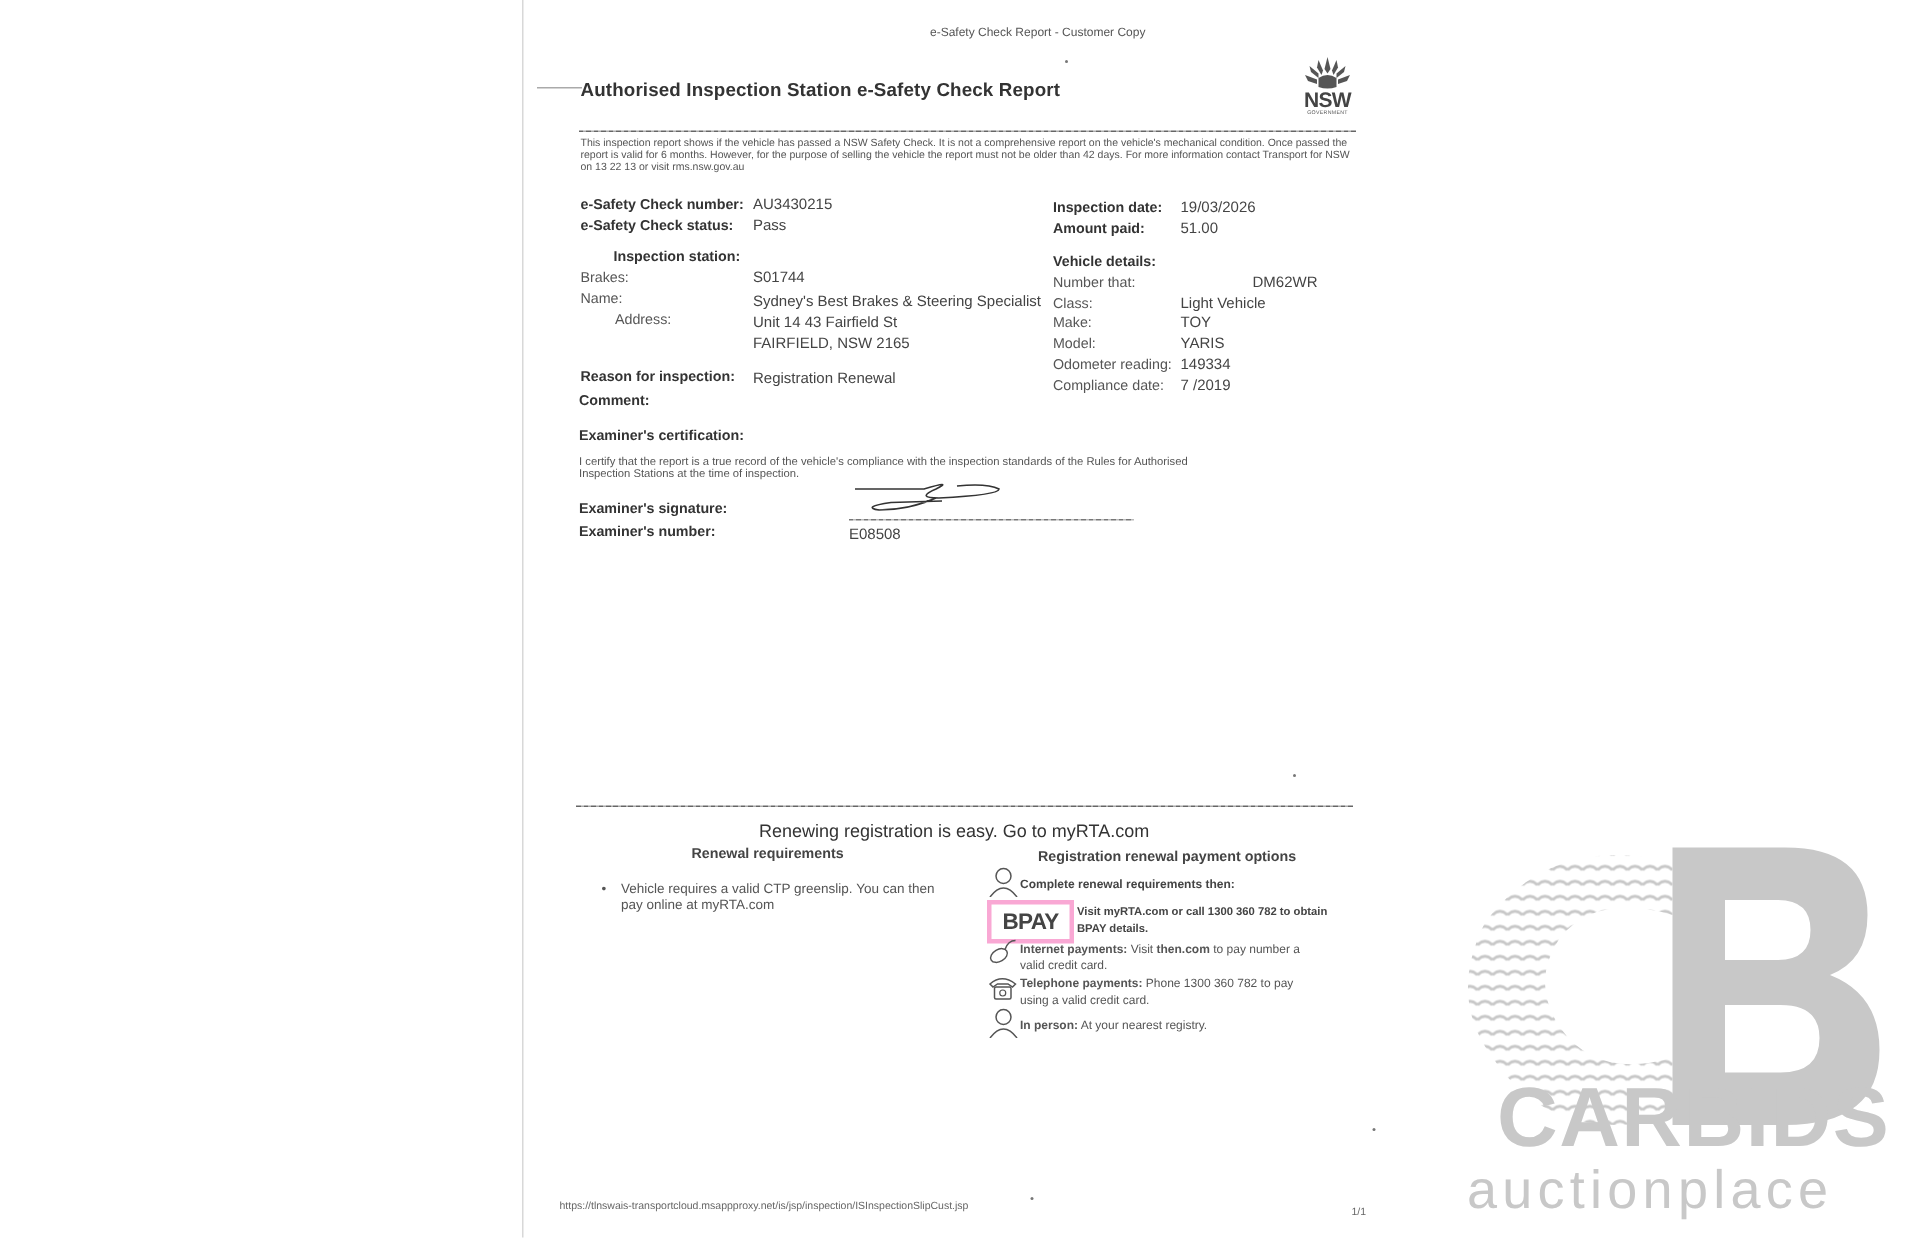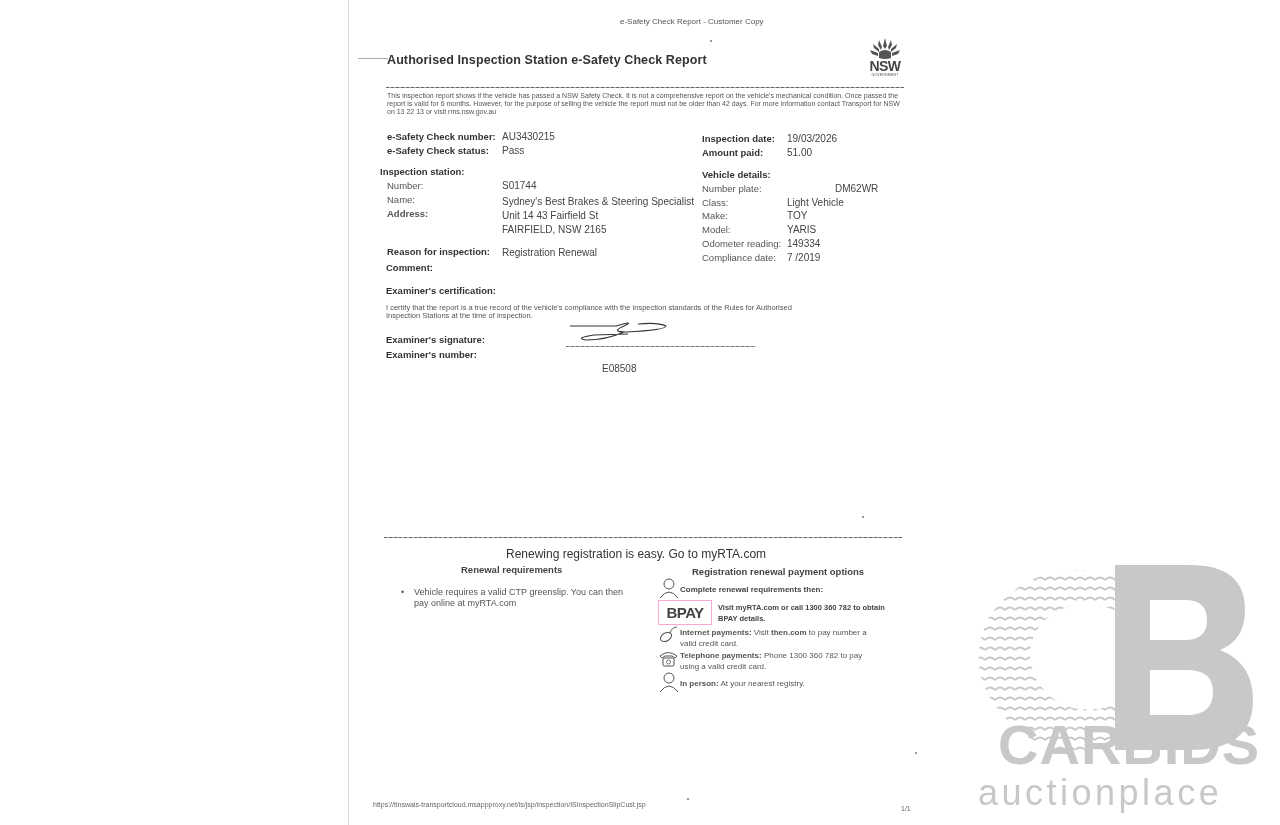--- a/index.html
+++ b/index.html
@@ -21,21 +21,21 @@
     .nsw svg { display:block; margin: 0 auto; }
     .nsw-text { font-size: 14px; font-weight: bold; color: #444; line-height: 13px; letter-spacing: -0.5px; }
     .nsw-gov { font-size: 3.5px; color: #555; letter-spacing: 0.2px; }
     .signature { position: absolute; left: 566px; top: 318px; }
     .sig-line { position: absolute; left: 566px; top: 346px; width: 190px; height: 1px; background: repeating-linear-gradient(90deg,#777 0 3px,#bbb 3px 5px); }
     .promo-title { left: 506px; top: 547px; font-size: 12px; color: #333; }
     .h2 { font-size: 9.5px; font-weight: bold; color: #444; }
     .small { font-size: 8px; color: #555; }
     .smallb { font-size: 8px; color: #444; font-weight: bold; }
     .icon { position: absolute; }
-    .bpay-box { position: absolute; left: 658px; top: 600px; width: 52px; height: 23px; border: 1px solid #f9a8d4; font-size: 15px; font-weight: bold; color: #444; line-height: 23px; text-align:center; letter-spacing: -0.5px; }
+    .bpay-box { position: absolute; left: 658px; top: 600px; width: 52px; height: 23px; border: 3px solid #f9a8d4; font-size: 15px; font-weight: bold; color: #444; line-height: 23px; text-align:center; letter-spacing: -0.5px; }
     .footer-url { left: 373px; top: 801px; font-size: 7px; color: #666; }
     .footer-page { left: 901px; top: 805px; font-size: 7px; color: #666; }
     .speck { position:absolute; width:2px; height:2px; background:#777; border-radius:1px; }
     .watermark { position: absolute; left: 975px; top: 505px; width: 285px; height: 310px; }
     .wm-text { position:absolute; left: 978px; top: 712px; font-size: 56px; font-weight: bold; color: #c8c8c8; letter-spacing: 1px; margin-left: 20px; }
     .wm-sub { position:absolute; left: 978px; top: 772px; font-size: 36px; color: #c8c8c8; letter-spacing: 3.5px; }
   </style>
 </head>
 <body>
 
@@ -70,31 +70,31 @@
 <div class="abs lblb" style="left:387px; top:131px;">e-Safety Check number:</div>
 <div class="abs val" style="left:502px; top:131px;">AU3430215</div>
 <div class="abs lblb" style="left:387px; top:145px;">e-Safety Check status:</div>
 <div class="abs val" style="left:502px; top:145px;">Pass</div>
 
 <div class="abs lblb" style="left:702px; top:133px;">Inspection date:</div>
 <div class="abs val" style="left:787px; top:133px;">19/03/2026</div>
 <div class="abs lblb" style="left:702px; top:147px;">Amount paid:</div>
 <div class="abs val" style="left:787px; top:147px;">51.00</div>
 
-<div class="abs lblb" style="left:380px; top:166px;text-align:center;">Inspection station:</div>
-<div class="abs lbl" style="left:387px; top:180px;">Number:</div>
+<div class="abs lblb" style="left:409px; top:166px;text-align:center;">Inspection station:</div>
+<div class="abs lbl" style="left:387px; top:180px;">Brakes:</div>
 <div class="abs val" style="left:502px; top:180px;">S01744</div>
 <div class="abs lbl" style="left:387px; top:194px;">Name:</div>
 <div class="abs val" style="left:502px; top:196px;">Sydney's Best Brakes &amp; Steering Specialist</div>
-<div class="abs lbl" style="left:387px; top:208px;font-weight:bold;">Address:</div>
+<div class="abs lbl" style="left:410px; top:208px;">Address:</div>
 <div class="abs val" style="left:502px; top:210px;">Unit 14 43 Fairfield St</div>
 <div class="abs val" style="left:502px; top:224px;">FAIRFIELD, NSW 2165</div>
 
 <div class="abs lblb" style="left:702px; top:169px;">Vehicle details:</div>
-<div class="abs lbl" style="left:702px; top:183px;">Number plate:</div>
+<div class="abs lbl" style="left:702px; top:183px;">Number that:</div>
 <div class="abs val" style="left:787px; top:183px;padding-left:48px;">DM62WR</div>
 <div class="abs lbl" style="left:702px; top:197px;">Class:</div>
 <div class="abs val" style="left:787px; top:197px;">Light Vehicle</div>
 <div class="abs lbl" style="left:702px; top:210px;">Make:</div>
 <div class="abs val" style="left:787px; top:210px;">TOY</div>
 <div class="abs lbl" style="left:702px; top:224px;">Model:</div>
 <div class="abs val" style="left:787px; top:224px;">YARIS</div>
 <div class="abs lbl" style="left:702px; top:238px;">Odometer reading:</div>
 <div class="abs val" style="left:787px; top:238px;">149334</div>
 <div class="abs lbl" style="left:702px; top:252px;">Compliance date:</div>
@@ -108,21 +108,21 @@
 <div class="abs small" style="left:386px; top:303px; font-size:7.5px;">I certify that the report is a true record of the vehicle's compliance with the inspection standards of the Rules for Authorised</div>
 <div class="abs small" style="left:386px; top:311px; font-size:7.5px;">Inspection Stations at the time of inspection.</div>
 
 <svg class="signature" width="110" height="26" viewBox="0 0 110 26">
   <path d="M4 8 L50 8 Q70 2 58 8 Q44 14 60 14 Q100 12 100 8 Q92 4 72 6 M58 14 Q40 22 20 22 Q8 20 28 17 L62 16" fill="none" stroke="#333" stroke-width="1.1"></path>
 </svg>
 <div class="sig-line"></div>
 
 <div class="abs lblb" style="left:386px; top:334px;">Examiner's signature:</div>
 <div class="abs lblb" style="left:386px; top:349px;text-align:right;">Examiner's number:</div>
-<div class="abs val" style="left:566px; top:363px;margin-left:36px;">E08508</div>
+<div class="abs val" style="left:566px; top:351px;">E08508</div>
 
 <div class="rule" style="top:537px; left:384px; width:518px;"></div>
 <div class="abs promo-title">Renewing registration is easy. Go to myRTA.com</div>
 
 <div class="abs h2" style="left:461px; top:564px;">Renewal requirements</div>
 <div class="abs small" style="left:401px; top:587px; font-size:9px;">•</div>
 <div class="abs small" style="left:414px; top:587px; font-size:9px;">Vehicle requires a valid CTP greenslip. You can then</div>
 <div class="abs small" style="left:414px; top:598px; font-size:9px;">pay online at myRTA.com</div>
 
 <div class="abs h2" style="left:692px; top:566px;">Registration renewal payment options</div>

